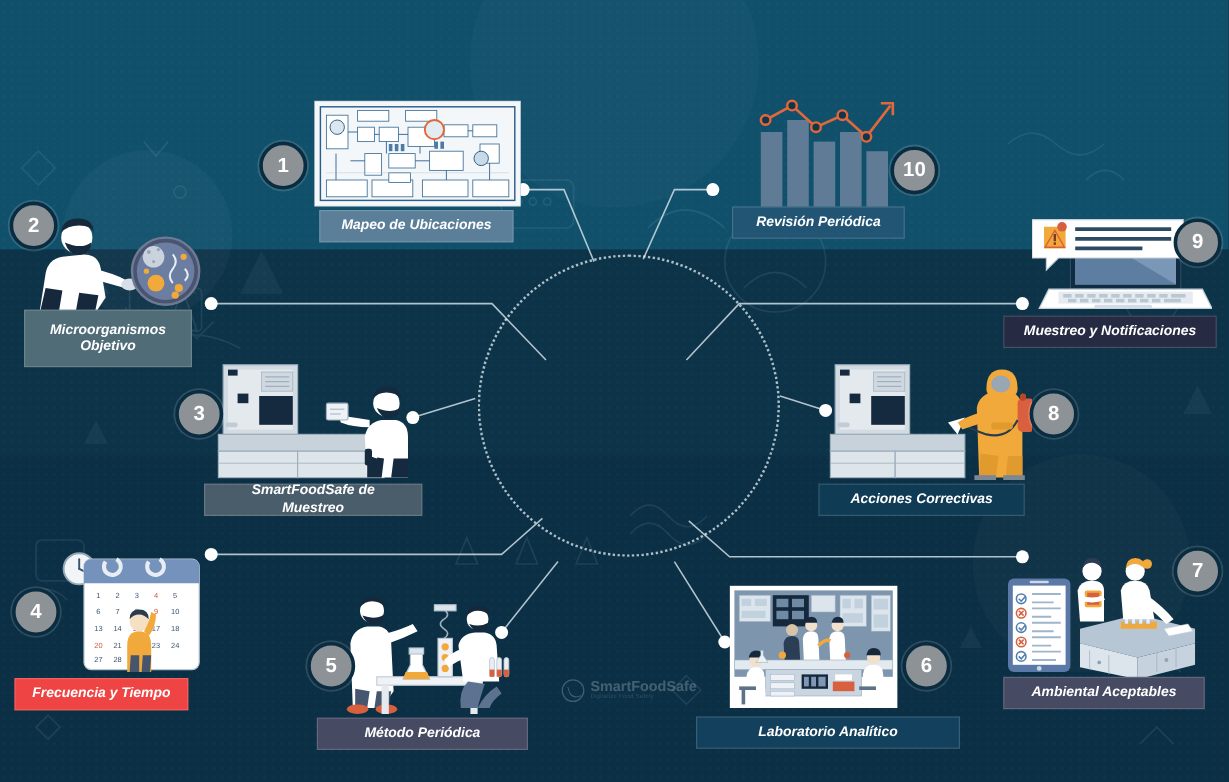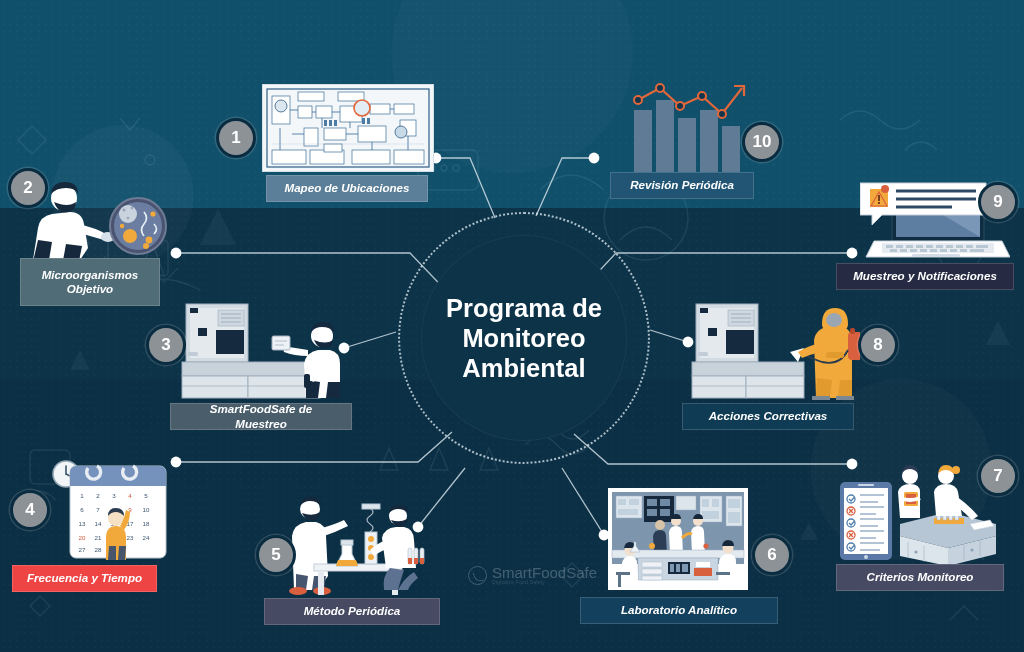--- a/index.html
+++ b/index.html
@@ -141,21 +141,21 @@
   }
   .wm-mark::after {
     content: ""; position: absolute; left: 5px; top: 4px;
     width: 8px; height: 10px;
     border-left: 1.6px solid #b9cbd6;
     border-bottom: 1.6px solid #b9cbd6;
     border-radius: 0 0 0 7px;
     transform: rotate(-18deg);
   }
   .wm-text { line-height: 1.05; }
-  .wm-name { color: #c2d2dc; font-size: 15px; font-weight: normal; }
+  .wm-name { color: #c2d2dc; font-size: 12px; font-weight: bold; }
   .wm-tag  { color: #7f99a8; font-size: 5px; letter-spacing: .2px; }
 </style>
 </head>
 <body>
 
 <div id="stage">
 
   <div class="bg-band-top"></div>
   <div class="bg-band-mid"></div>
   <div class="bg-band-lower"></div>
@@ -238,25 +238,20 @@
       <circle cx="418" cy="527" r="5.4"></circle>
       <circle cx="604" cy="535" r="5.4"></circle>
       <circle cx="852" cy="464" r="5.4"></circle>
       <circle cx="688" cy="342" r="5.4"></circle>
       <circle cx="852" cy="253" r="5.4"></circle>
       <circle cx="594" cy="158" r="5.4"></circle>
     </g>
   </svg>
 
   <div class="hub-ring"></div>
-  <div class="hub-inner">
-    <div class="hub-text">Programa de
-Monitoreo
-Ambiental</div>
-  </div>
 
   <div class="node">
     <svg class="art" style="left:262px;top:84px;width:172px;height:88px" viewBox="0 0 172 88">
       <rect x="0" y="0" width="172" height="88" fill="#f4f7fa" stroke="#b7c6d2"></rect>
       <rect x="5" y="5" width="162" height="78" fill="none" stroke="#2c5d86" stroke-width="1.2"></rect>
       <g stroke="#3a6d96" stroke-width=".7" fill="#ffffff">
         <rect x="10" y="12" width="18" height="28"></rect>
         <rect x="36" y="8" width="26" height="9"></rect>
         <rect x="76" y="8" width="26" height="9"></rect>
         <rect x="36" y="22" width="14" height="12"></rect>
@@ -584,21 +579,21 @@
       <g fill="#f2a93b">
           <circle cx="44" cy="58" r="3"></circle>
         </g>
       <g fill="#d9603f">
           <circle cx="98" cy="58" r="2.6"></circle>
         </g>
       <g fill="#eef2f6" stroke="#9aaec1" stroke-width=".5">
         <path d="M26 54 L26 58 L22 64 L32 64 L28 58 L28 54 Z"></path>
       </g>
     </svg>
-    <div class="node-label" style="left:580px;top:597px;width:198px;height:27px;background:#13405c">Laboratorio Analítico</div>
+    <div class="node-label" style="left:580px;top:597px;width:220px;height:27px;background:#13405c">Laboratorio Analítico</div>
     <div class="badge" style="left:752px;top:535px">6</div>
   </div>
 
   <div class="node">
     <svg class="art" style="left:838px;top:462px;width:158px;height:108px" viewBox="0 0 158 108">
 
       <rect x="2" y="20" width="52" height="78" rx="5" fill="#5b79a6"></rect>
       <rect x="6" y="26" width="44" height="66" fill="#ffffff"></rect>
       <rect x="20" y="22" width="16" height="2" rx="1" fill="#cdd8e6"></rect>
       <circle cx="28" cy="95" r="2" fill="#cdd8e6"></circle>
@@ -659,21 +654,21 @@
       <g>
         <path d="M98 54 L96 30 Q98 22 108 22 Q118 22 120 30 L124 54 Z" fill="#ffffff"></path>
         <circle cx="108" cy="14" r="8" fill="#ffffff"></circle>
         <path d="M100 12 Q101 3 108 3 Q116 3 116 12 Q112 8 108 8 Q103 8 100 12 Z" fill="#f2a93b"></path>
         <circle cx="118" cy="8" r="4" fill="#f2a93b"></circle>
         <path d="M118 34 Q132 44 140 54 L134 58 Q124 48 116 42 Z" fill="#ffffff"></path>
       </g>
 
       <path d="M132 62 L152 58 L156 64 L136 68 Z" fill="#ffffff" stroke="#c3ced8" stroke-width=".5"></path>
     </svg>
-    <div class="node-label" style="left:836px;top:564px;width:168px;height:27px;background:#474a63">Criterios Monitoreo</div>
+    <div class="node-label" style="left:836px;top:564px;width:168px;height:27px;background:#474a63">Ambiental Aceptables</div>
     <div class="badge" style="left:978px;top:456px">7</div>
   </div>
 
   <div class="node">
     <svg class="art" style="left:690px;top:300px;width:170px;height:100px" viewBox="0 0 170 100">
 
       <rect x="6" y="4" width="62" height="58" fill="#d3dbe2" stroke="#9fb0bd"></rect>
       <rect x="10" y="8" width="54" height="50" fill="#e4e9ee"></rect>
       <rect x="38" y="10" width="26" height="16" fill="#cfd8e0" stroke="#9fb0bd" stroke-width=".6"></rect>
       <g stroke="#9fb0bd" stroke-width="1">

